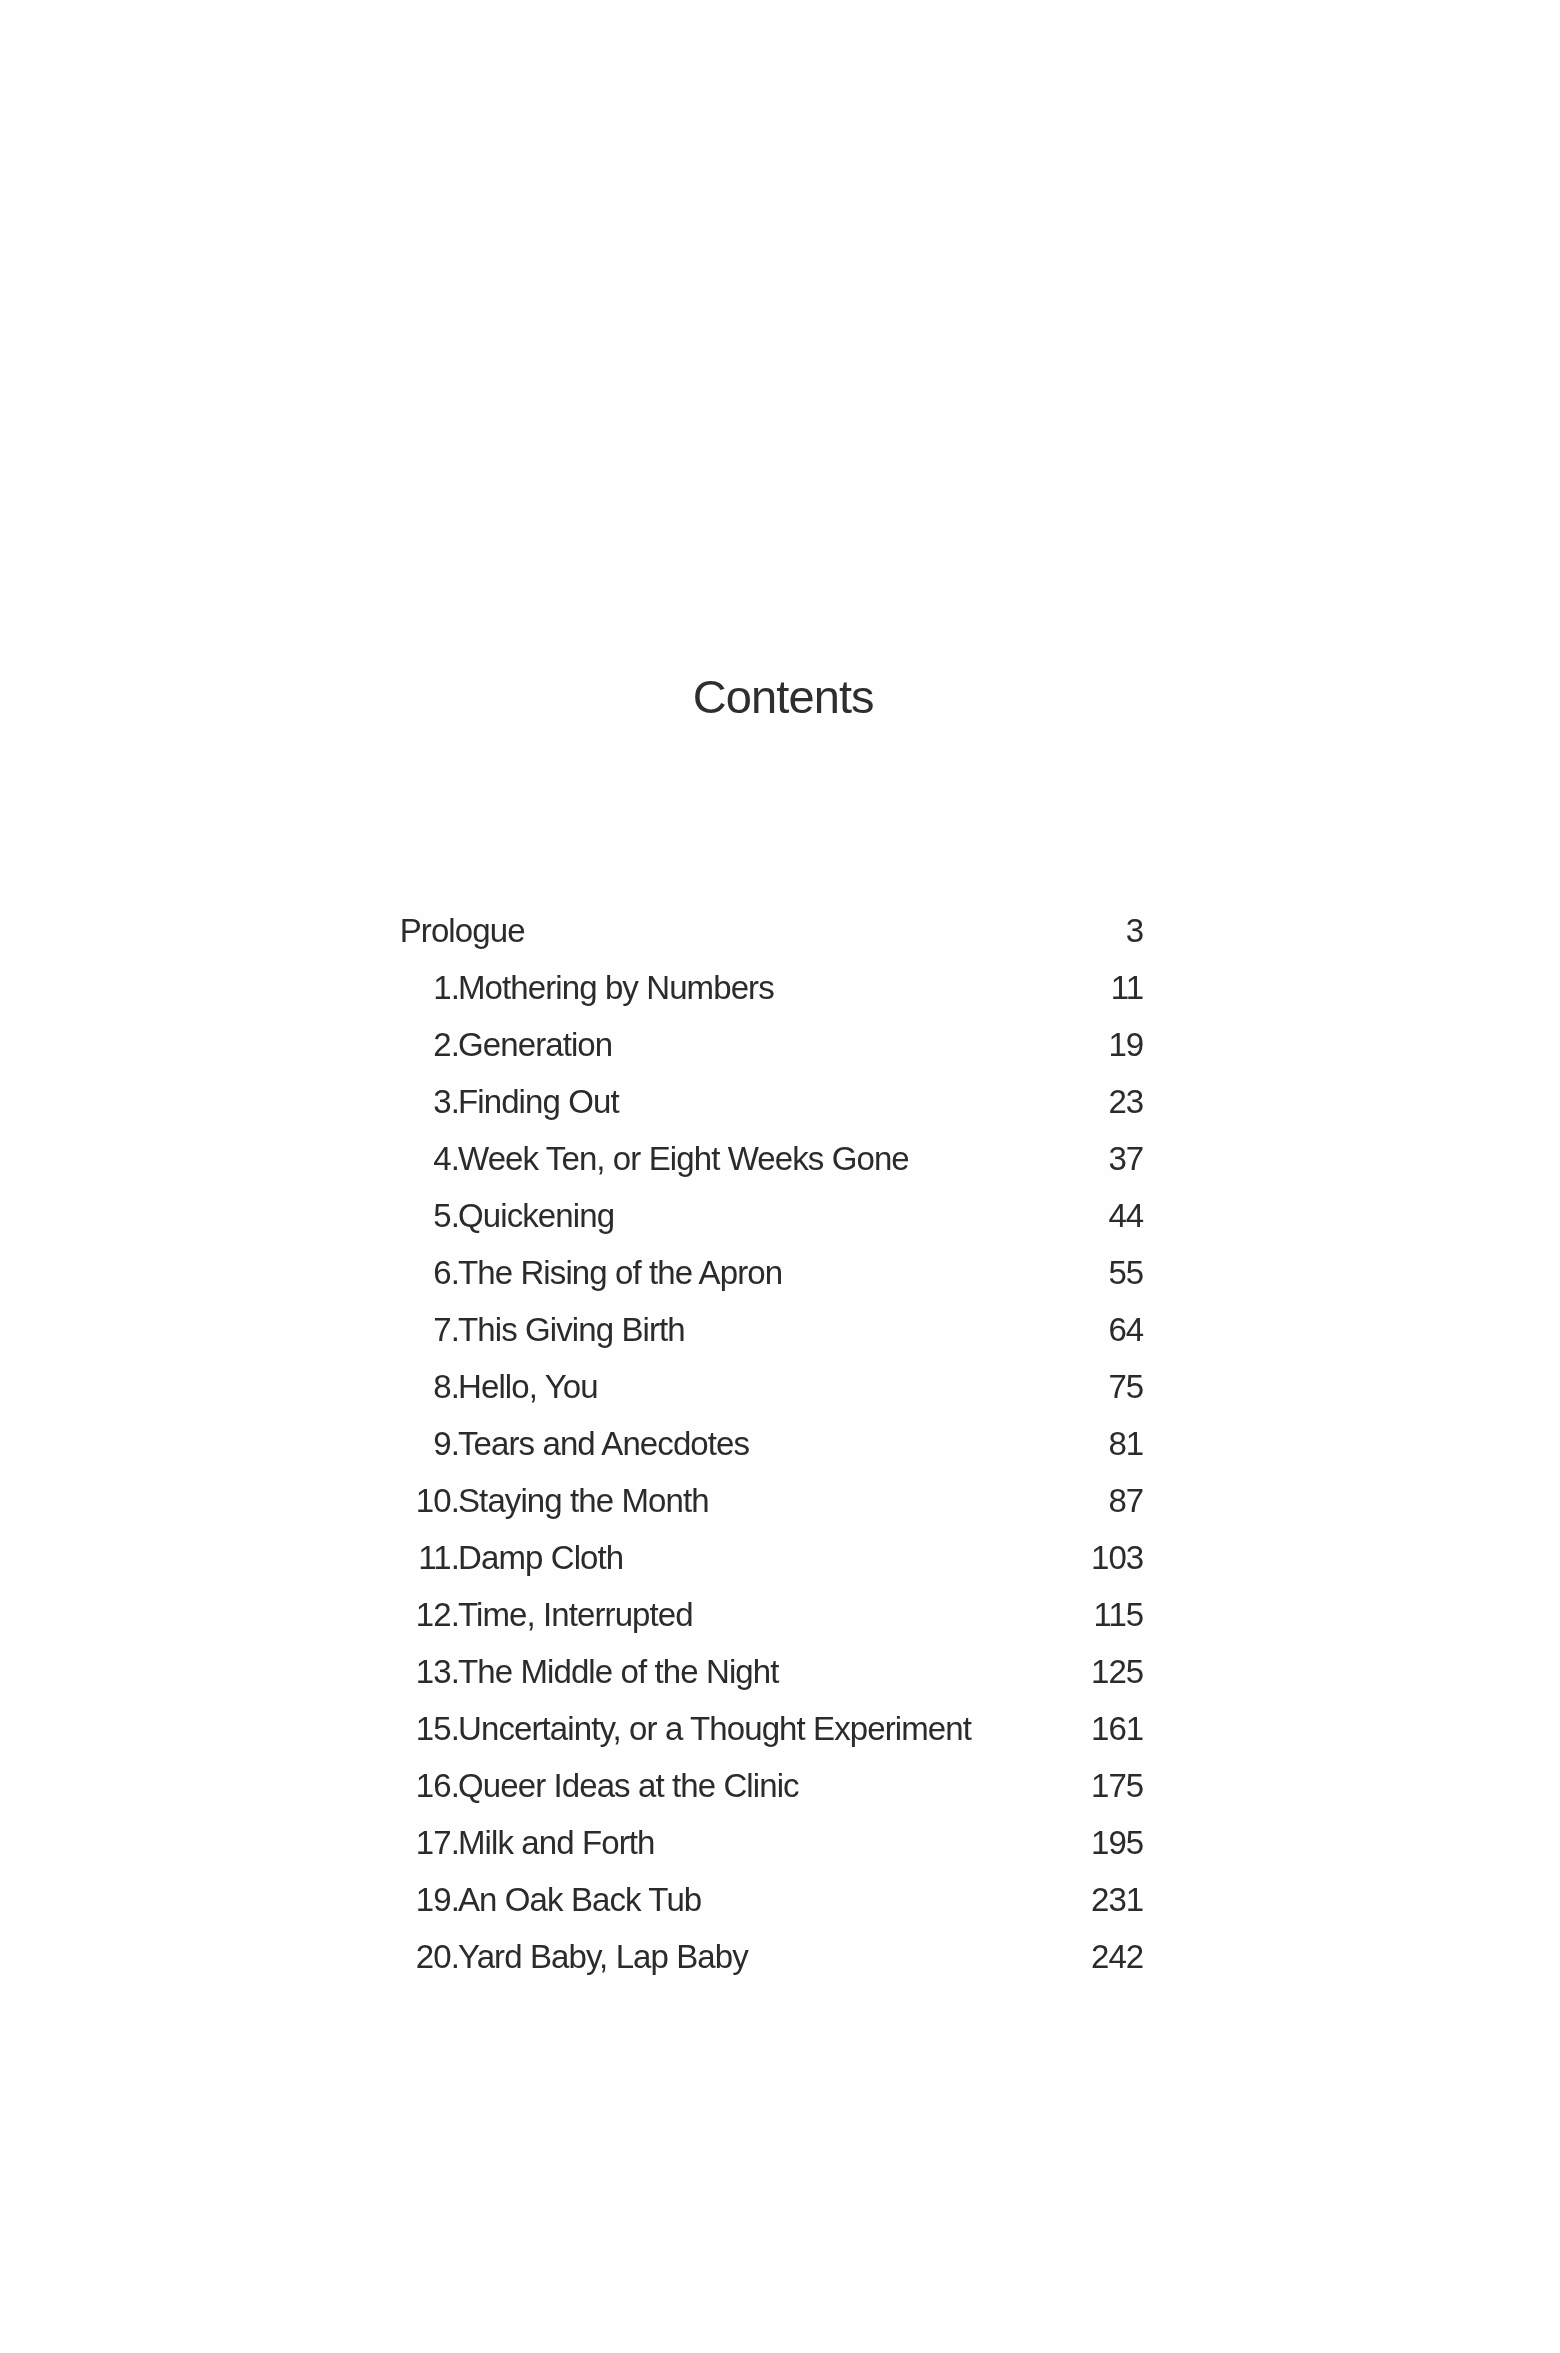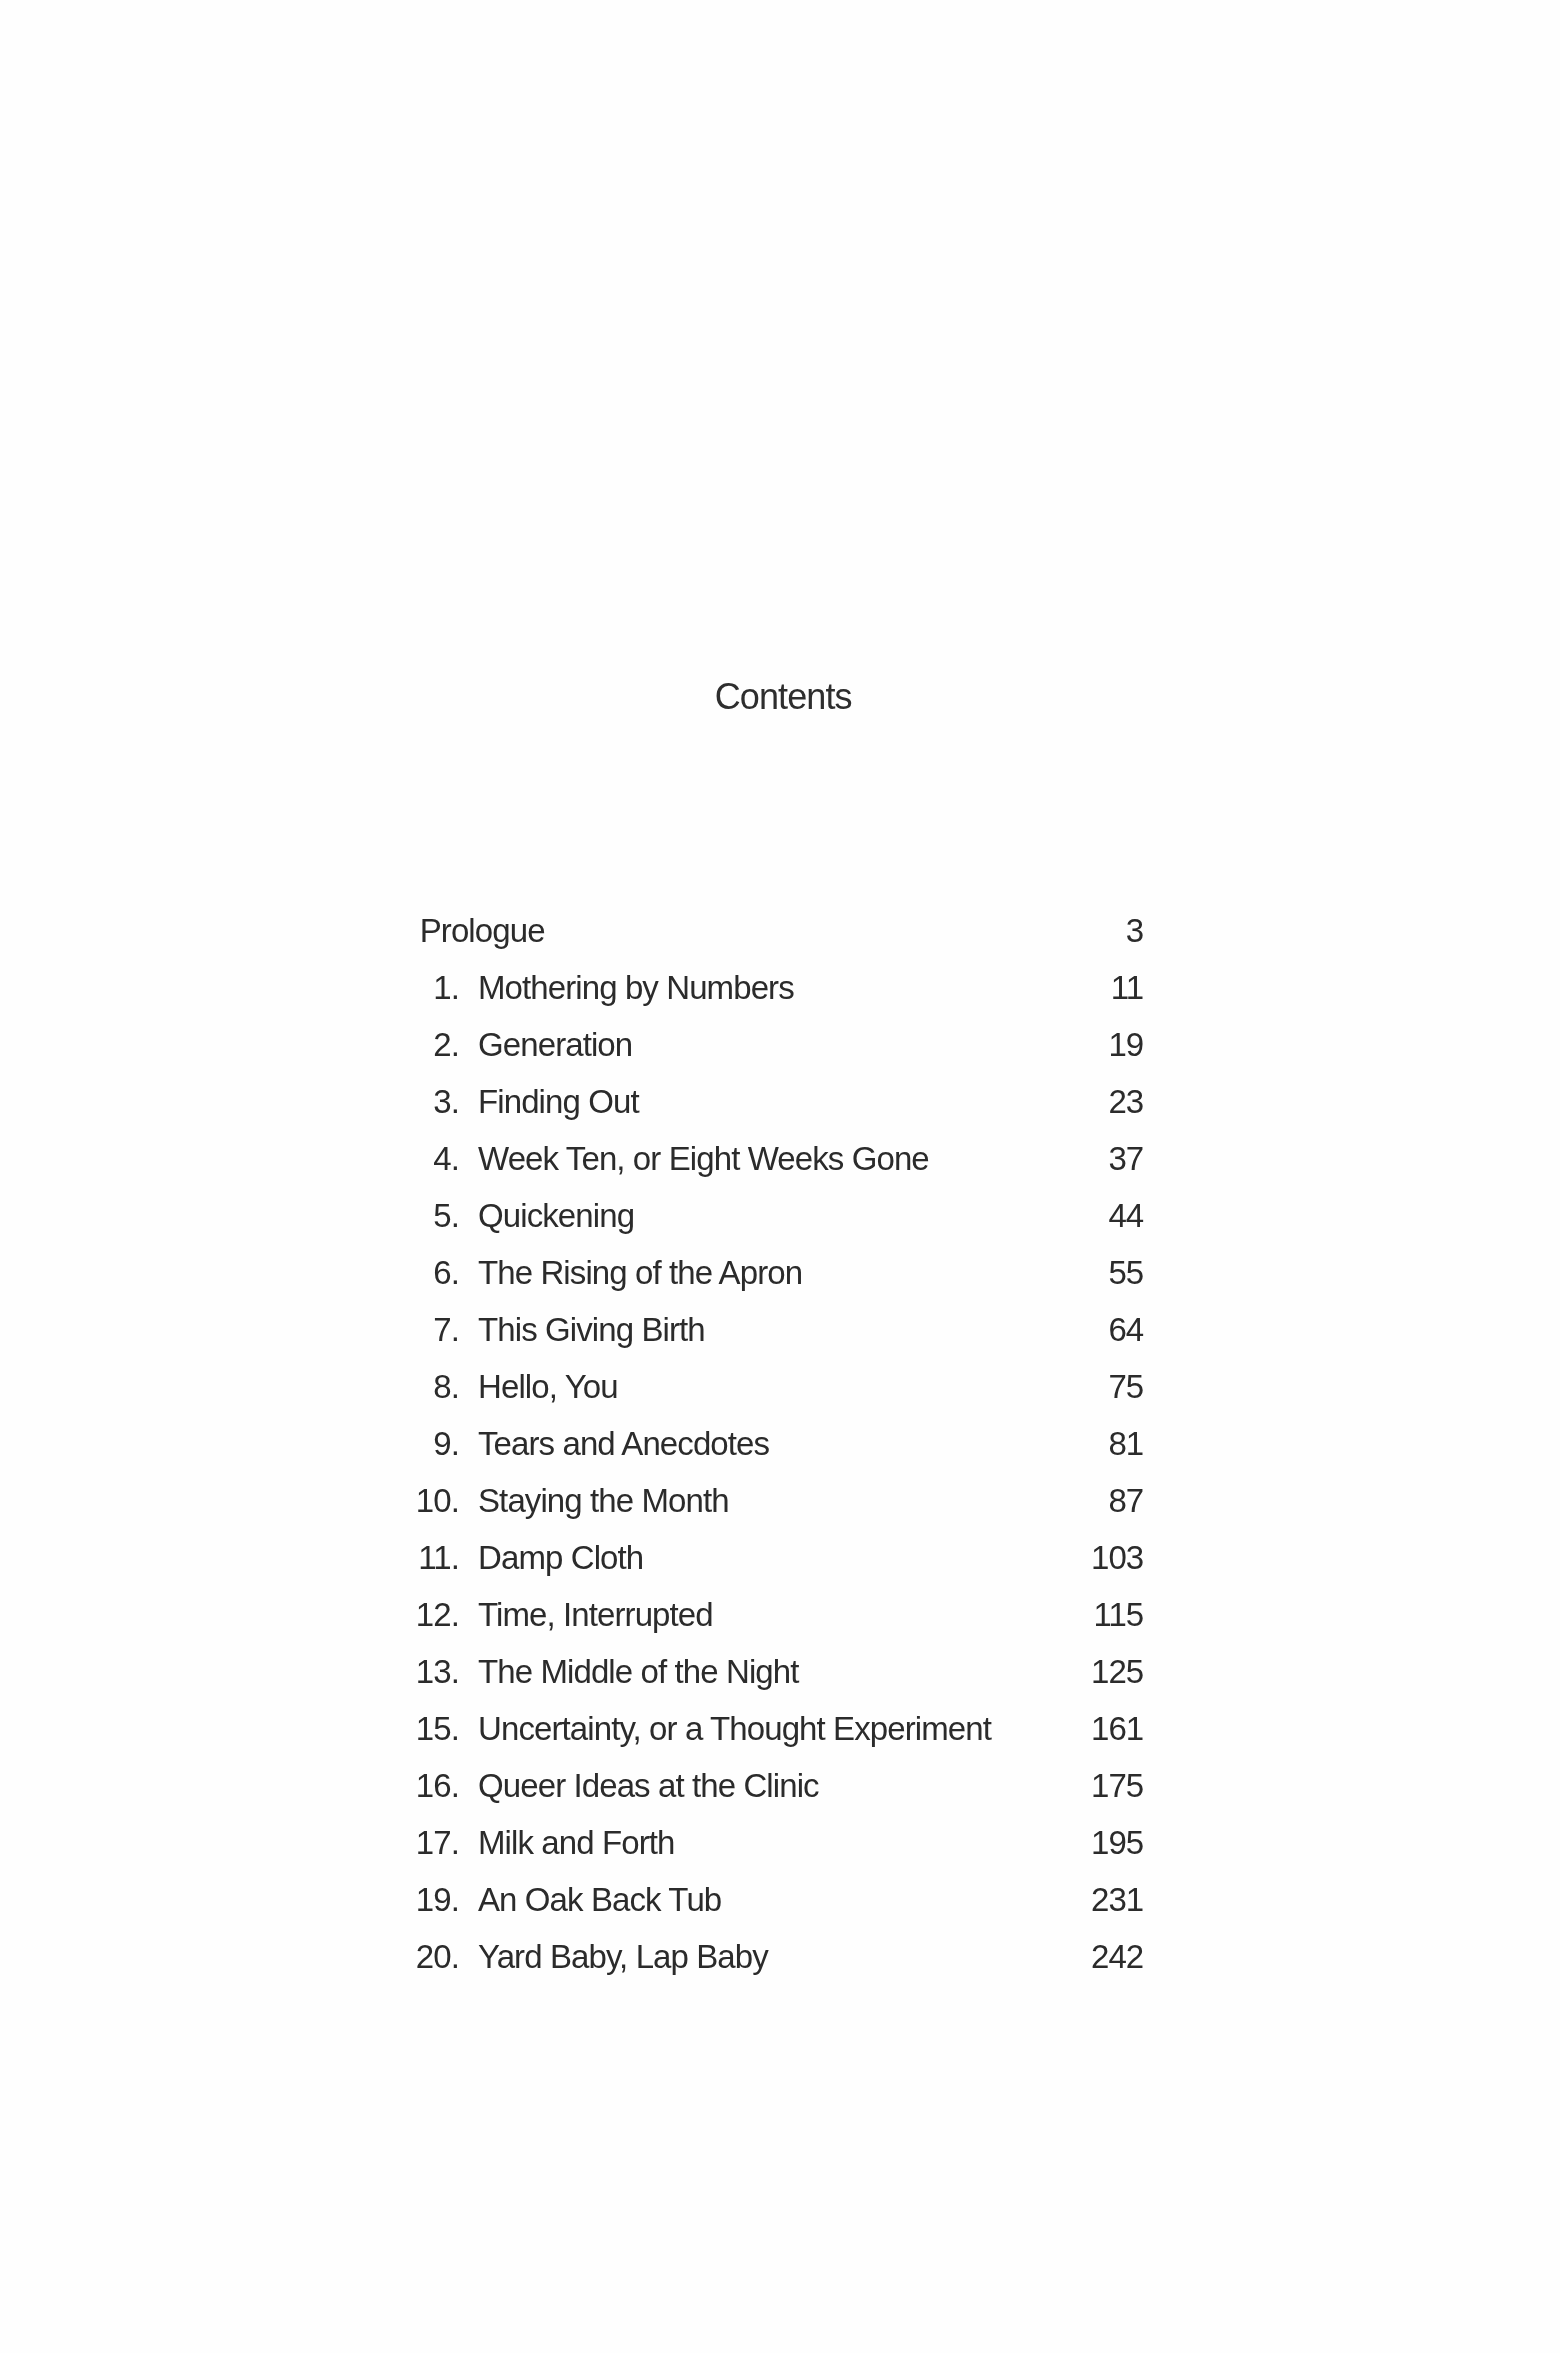--- a/index.html
+++ b/index.html
@@ -2,27 +2,27 @@
 <html style="font-size:14.4px"><head>
 <meta charset="utf-8">
 <style>
   html, body { margin:0; padding:0; }
   body {
     width:1561px; height:2354px; background:#fefefe; position:relative; overflow:hidden;
     font-family:"Liberation Sans", "DejaVu Sans", sans-serif; color:#2b2b2b;
   }
   .title {
     position:absolute; left:0; width:1561px; top:668px; text-align:center;
-    font-size:36px; line-height:58px; letter-spacing:-0.9px; color:#2e2e2e;
+    font-size:47px; line-height:58px; letter-spacing:-0.9px; color:#2e2e2e;
     padding-left:5.4px; box-sizing:border-box;
   }
   .toc { position:absolute; left:397px; top:911px; width:749px; }
   .row { position:relative; height:57px; font-size:33px; line-height:40px; letter-spacing:-0.9px; }
   .row .num { position:absolute; right:687px; top:0; white-space:nowrap; text-align:right; }
-  .row .text { position:absolute; left:61px; top:0; white-space:nowrap;margin-left:20px; }
+  .row .text { position:absolute; left:61px; top:0; white-space:nowrap; }
   .row.unnumbered .text { left:2.7px; }
   .row .page { position:absolute; right:2.7px; top:0; text-align:right; white-space:nowrap; }
 </style>
 </head>
 <body>
 
 <div class="title">Contents</div>
 
 <div class="toc">
   <div class="row unnumbered">

